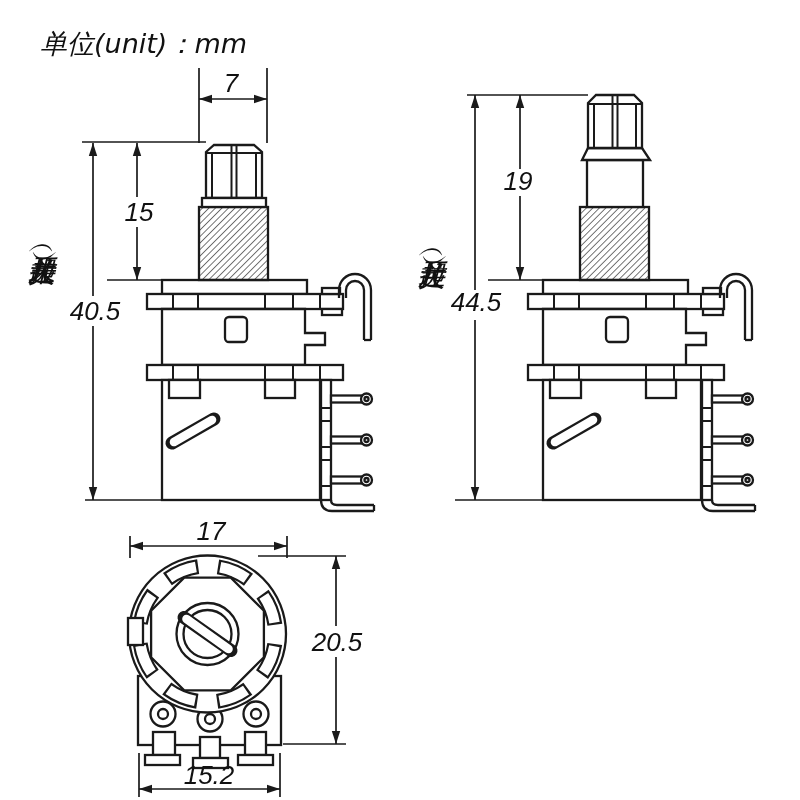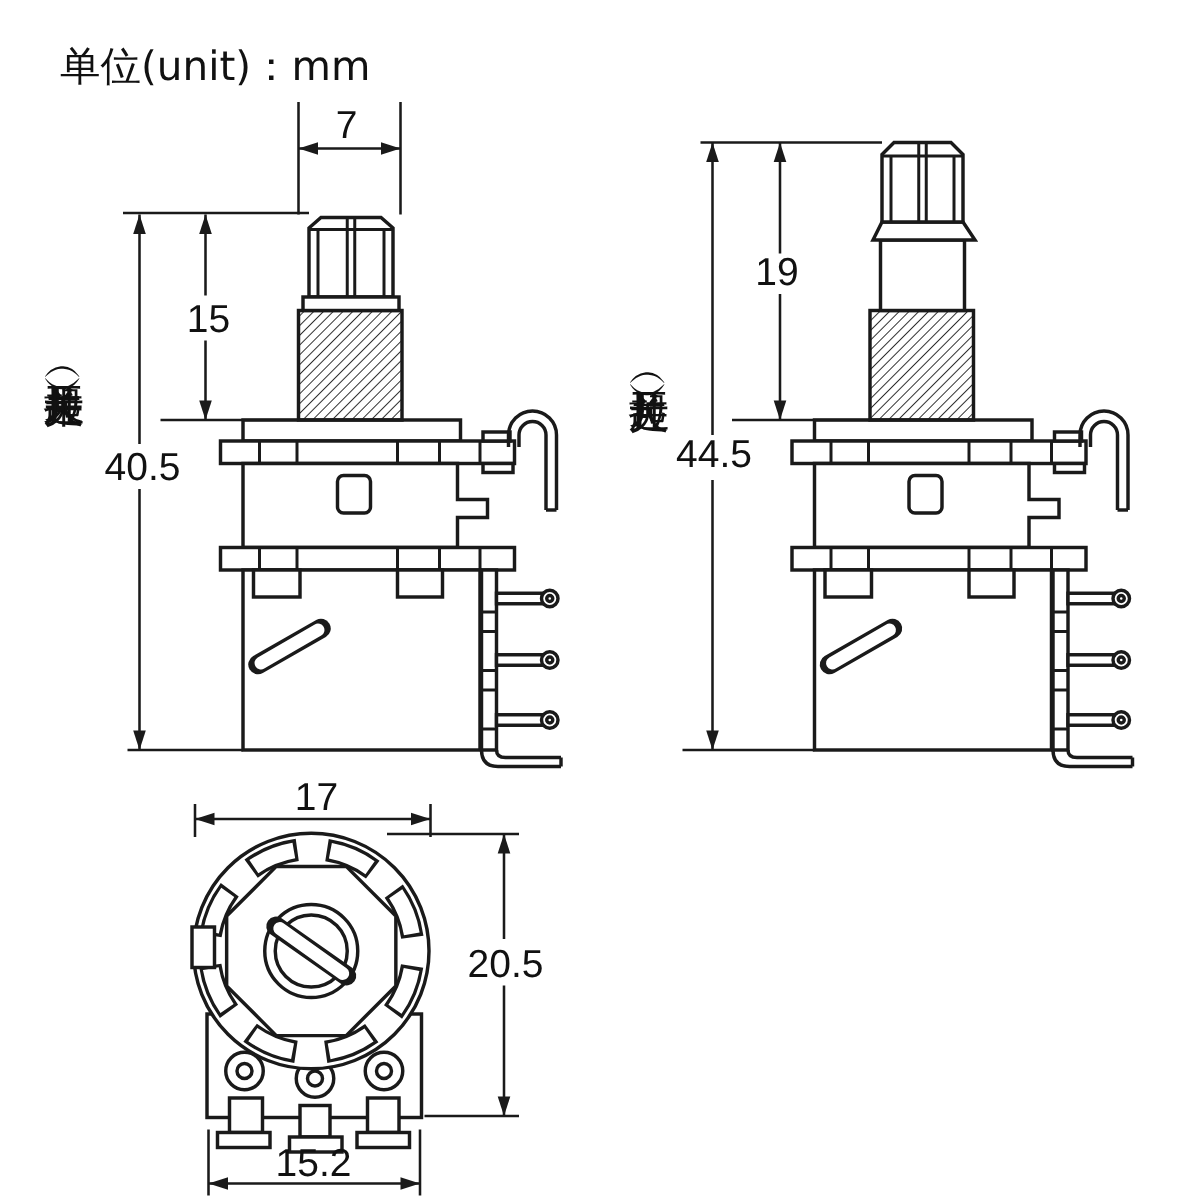--- a/index.html
+++ b/index.html
@@ -1,16 +1,16 @@
 <!DOCTYPE html>
 <html><head>
 <meta charset="utf-8">
 <style>
   html,body{margin:0;padding:0;background:#ffffff;}
-  .stage{width:800px;height:800px;background:#fff;position:relative;font-family:"Liberation Sans",sans-serif;}
+  .stage{width:800px;height:800px;background:#fff;position:relative;font-family:"Liberation Sans",sans-serif;font-style:italic;}
   .ln{stroke:#1a1a1a;stroke-width:2.3;fill:none;}
   .pt{stroke:#1a1a1a;stroke-width:2.3;fill:#ffffff;stroke-linejoin:miter;}
   .thin{stroke:#1a1a1a;stroke-width:2;fill:none;}
   .dim{stroke:#1a1a1a;stroke-width:1.7;fill:none;}
   .arr{fill:#1a1a1a;stroke:none;}
   .num{font-family:"Liberation Sans",sans-serif;font-size:26px;fill:#111;text-anchor:middle;}
   .hdr{font-family:"DejaVu Sans",sans-serif;font-size:27px;fill:#111;}
   .cjk{font-family:"DejaVu Sans",sans-serif;font-size:27px;fill:#111;}
   .vert{writing-mode:vertical-rl;text-orientation:mixed;}
   .slotb{stroke:#1a1a1a;stroke-width:13;stroke-linecap:round;}

